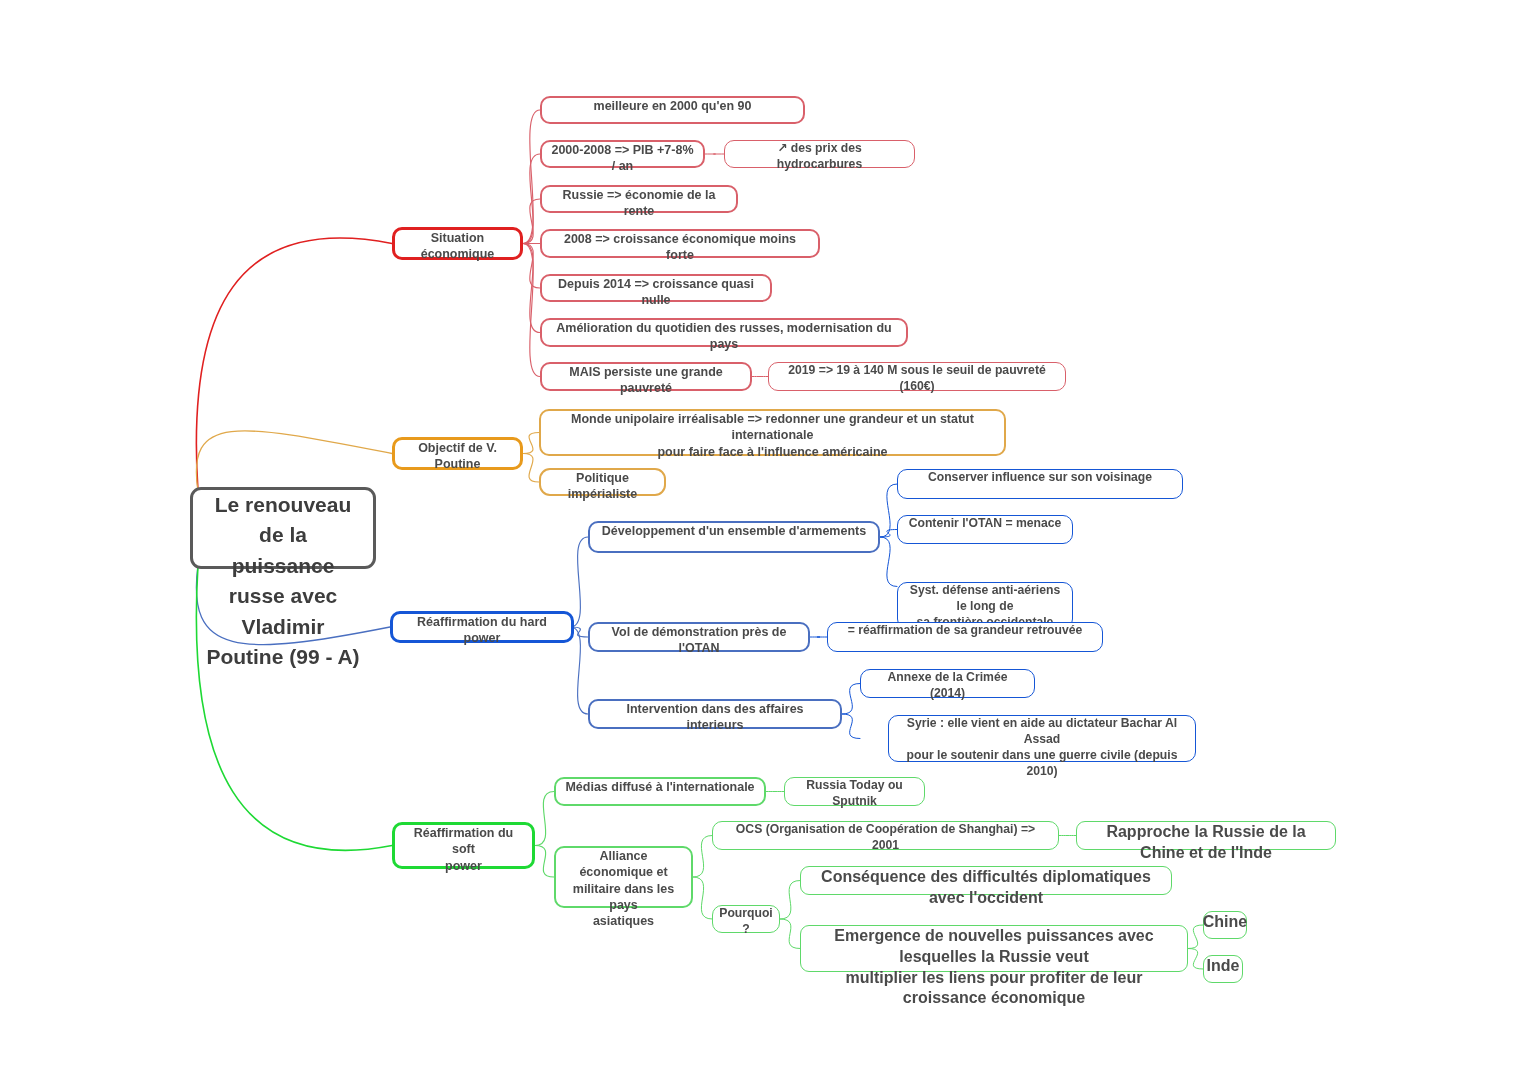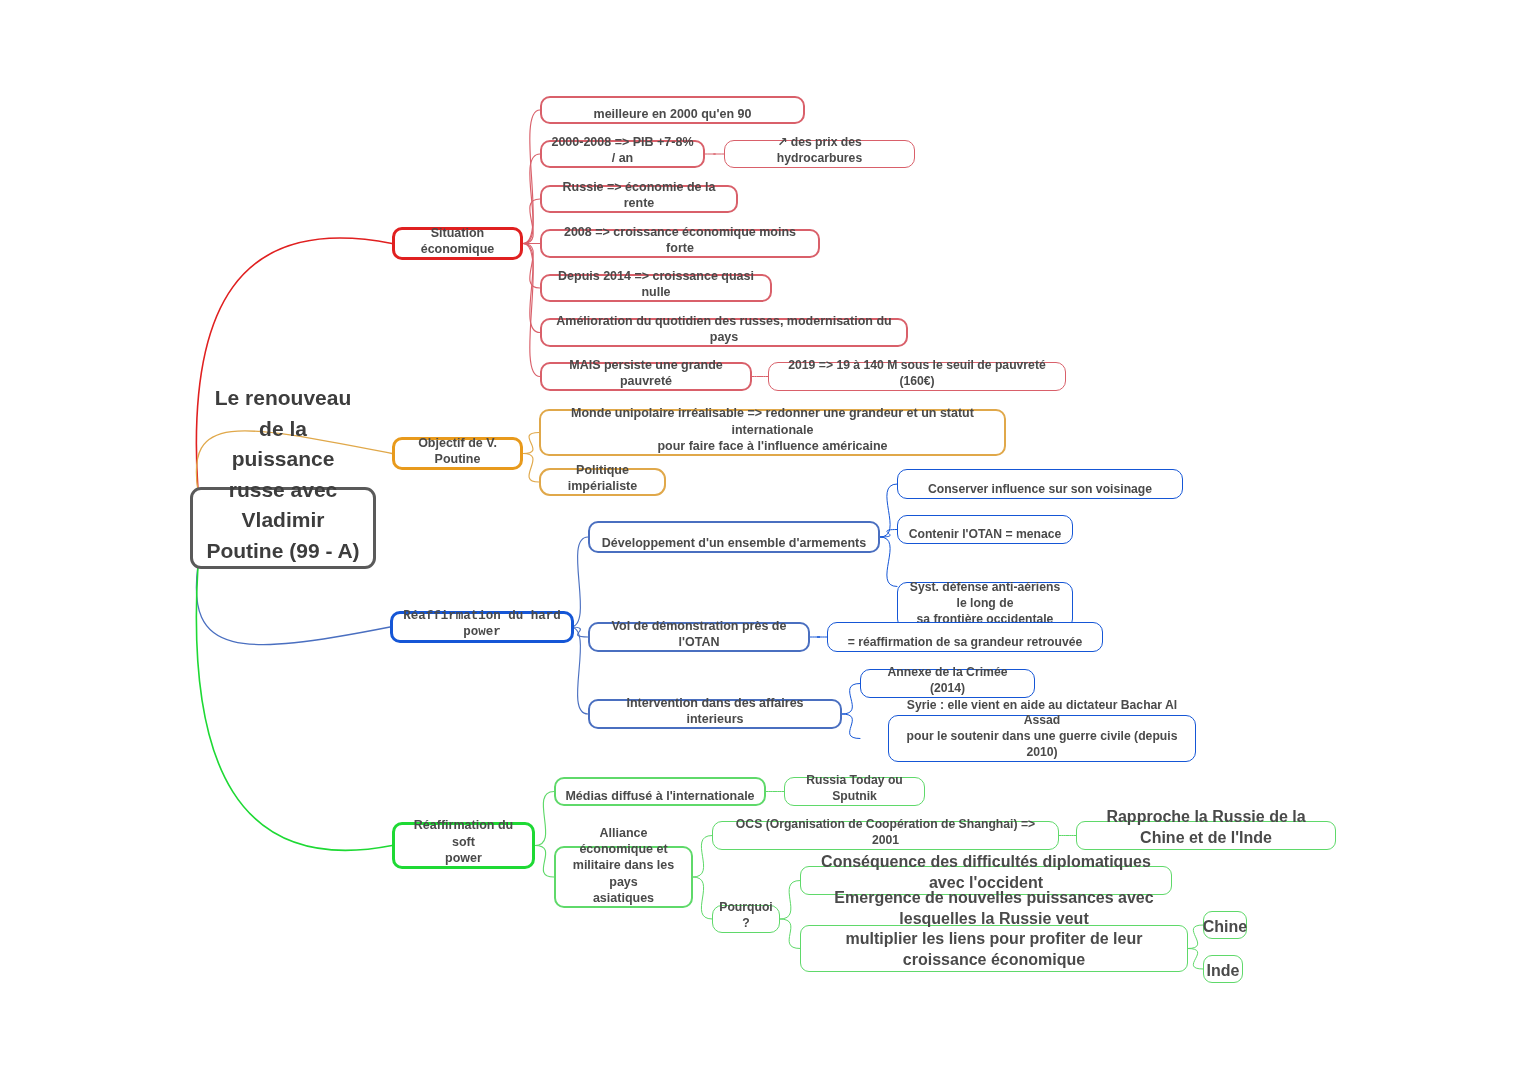--- a/index.html
+++ b/index.html
@@ -23,21 +23,21 @@
     left: 0;
     top: 0;
     width: 1528px;
     height: 1080px;
     pointer-events: none;
   }
   .node {
     position: absolute;
     box-sizing: border-box;
     display: flex;
-    align-items: flex-end;
+    align-items: flex-start;
     justify-content: center;
     text-align: center;
     background: #ffffff;
     color: #4a4a4a;
     font-weight: bold;
     border-style: solid;
     line-height: 1.30;
     white-space: pre-line;
     z-index: 5;
   }
@@ -124,21 +124,21 @@
     <div class="node lvl2" style="left: 540px; top: 185px; width: 198px; height: 28px; border-color: rgb(217, 96, 106);"><span class="txt">Russie =&gt; économie de la rente</span></div>
     <div class="node lvl2" style="left: 540px; top: 229px; width: 280px; height: 29px; border-color: rgb(217, 96, 106);"><span class="txt">2008 =&gt; croissance économique moins forte</span></div>
     <div class="node lvl2" style="left: 540px; top: 274px; width: 232px; height: 28px; border-color: rgb(217, 96, 106);"><span class="txt">Depuis 2014 =&gt; croissance quasi nulle</span></div>
     <div class="node lvl2" style="left: 540px; top: 318px; width: 368px; height: 29px; border-color: rgb(217, 96, 106);"><span class="txt">Amélioration du quotidien des russes, modernisation du pays</span></div>
     <div class="node lvl2" style="left: 540px; top: 362px; width: 212px; height: 29px; border-color: rgb(217, 96, 106);"><span class="txt">MAIS persiste une grande pauvreté</span></div>
     <div class="node lvl3" style="left: 768px; top: 362px; width: 298px; height: 29px; border-color: rgb(217, 96, 106);"><span class="txt">2019 =&gt; 19 à 140 M sous le seuil de pauvreté (160€)</span></div>
     <div class="node lvl1" style="left: 392px; top: 437px; width: 131px; height: 33px; border-color: rgb(232, 154, 28);"><span class="txt">Objectif de V. Poutine</span></div>
     <div class="node lvl2" style="left: 539px; top: 409px; width: 467px; height: 47px; border-color: rgb(224, 168, 74);"><span class="txt">Monde unipolaire irréalisable =&gt; redonner une grandeur et un statut internationale
 pour faire face à l'influence américaine</span></div>
     <div class="node lvl2" style="left: 539px; top: 468px; width: 127px; height: 28px; border-color: rgb(224, 168, 74); border-radius: 11px;"><span class="txt">Politique impérialiste</span></div>
-    <div class="node lvl1" style="left: 390px; top: 611px; width: 184px; height: 32px; border-color: rgb(21, 86, 214); font-family: Liberation Mono, monospace;"><span class="txt">Réaffirmation du hard power</span></div>
+    <div class="node lvl1" style="left: 390px; top: 611px; width: 184px; height: 32px; border-color: rgb(21, 86, 214);"><span class="txt">Réaffirmation du hard power</span></div>
     <div class="node lvl2" style="left: 588px; top: 521px; width: 292px; height: 32px; border-color: rgb(74, 111, 192);"><span class="txt">Développement d'un ensemble d'armements</span></div>
     <div class="node lvl3" style="left: 897px; top: 469px; width: 286px; height: 30px; border-color: rgb(21, 86, 214);"><span class="txt">Conserver influence sur son voisinage</span></div>
     <div class="node lvl3" style="left: 897px; top: 515px; width: 176px; height: 29px; border-color: rgb(21, 86, 214);"><span class="txt">Contenir l'OTAN = menace</span></div>
     <div class="node lvl3" style="left: 897px; top: 582px; width: 176px; height: 47px; border-color: rgb(21, 86, 214);"><span class="txt">Syst. défense anti-aériens le long de
 sa frontière occidentale</span></div>
     <div class="node lvl2" style="left: 588px; top: 622px; width: 222px; height: 30px; border-color: rgb(74, 111, 192);"><span class="txt">Vol de démonstration près de l'OTAN</span></div>
     <div class="node lvl3" style="left: 827px; top: 622px; width: 276px; height: 30px; border-color: rgb(21, 86, 214);"><span class="txt">= réaffirmation de sa grandeur retrouvée</span></div>
     <div class="node lvl2" style="left: 588px; top: 699px; width: 254px; height: 30px; border-color: rgb(74, 111, 192);"><span class="txt">Intervention dans des affaires interieurs</span></div>
     <div class="node lvl3" style="left: 860px; top: 669px; width: 175px; height: 29px; border-color: rgb(21, 86, 214);"><span class="txt">Annexe de la Crimée (2014)</span></div>
     <div class="node lvl3" style="left: 888px; top: 715px; width: 308px; height: 47px; border-color: rgb(21, 86, 214);"><span class="txt">Syrie : elle vient en aide au dictateur Bachar Al Assad

